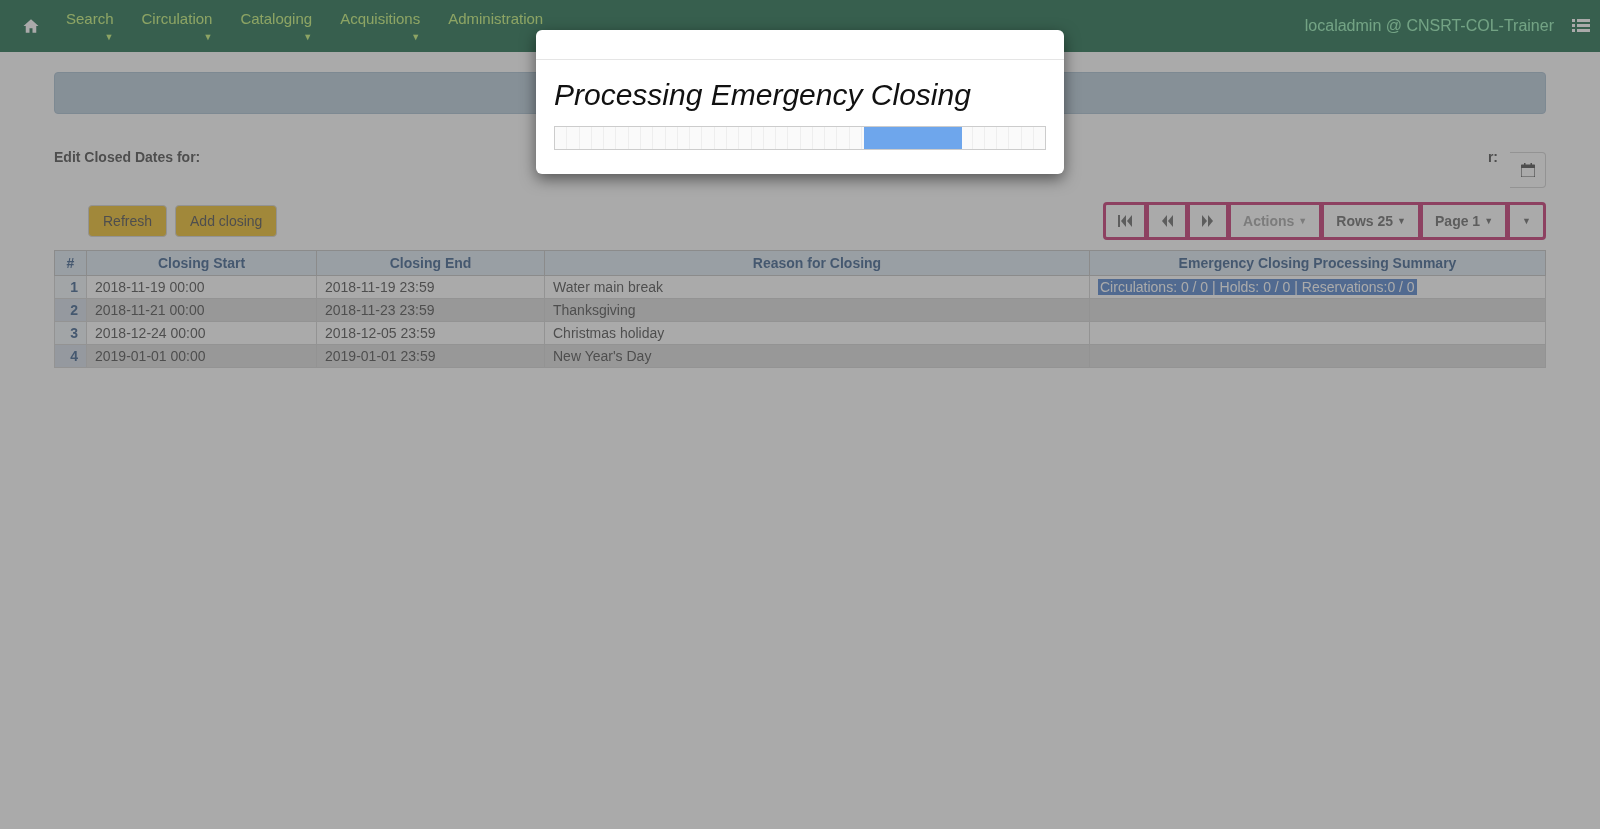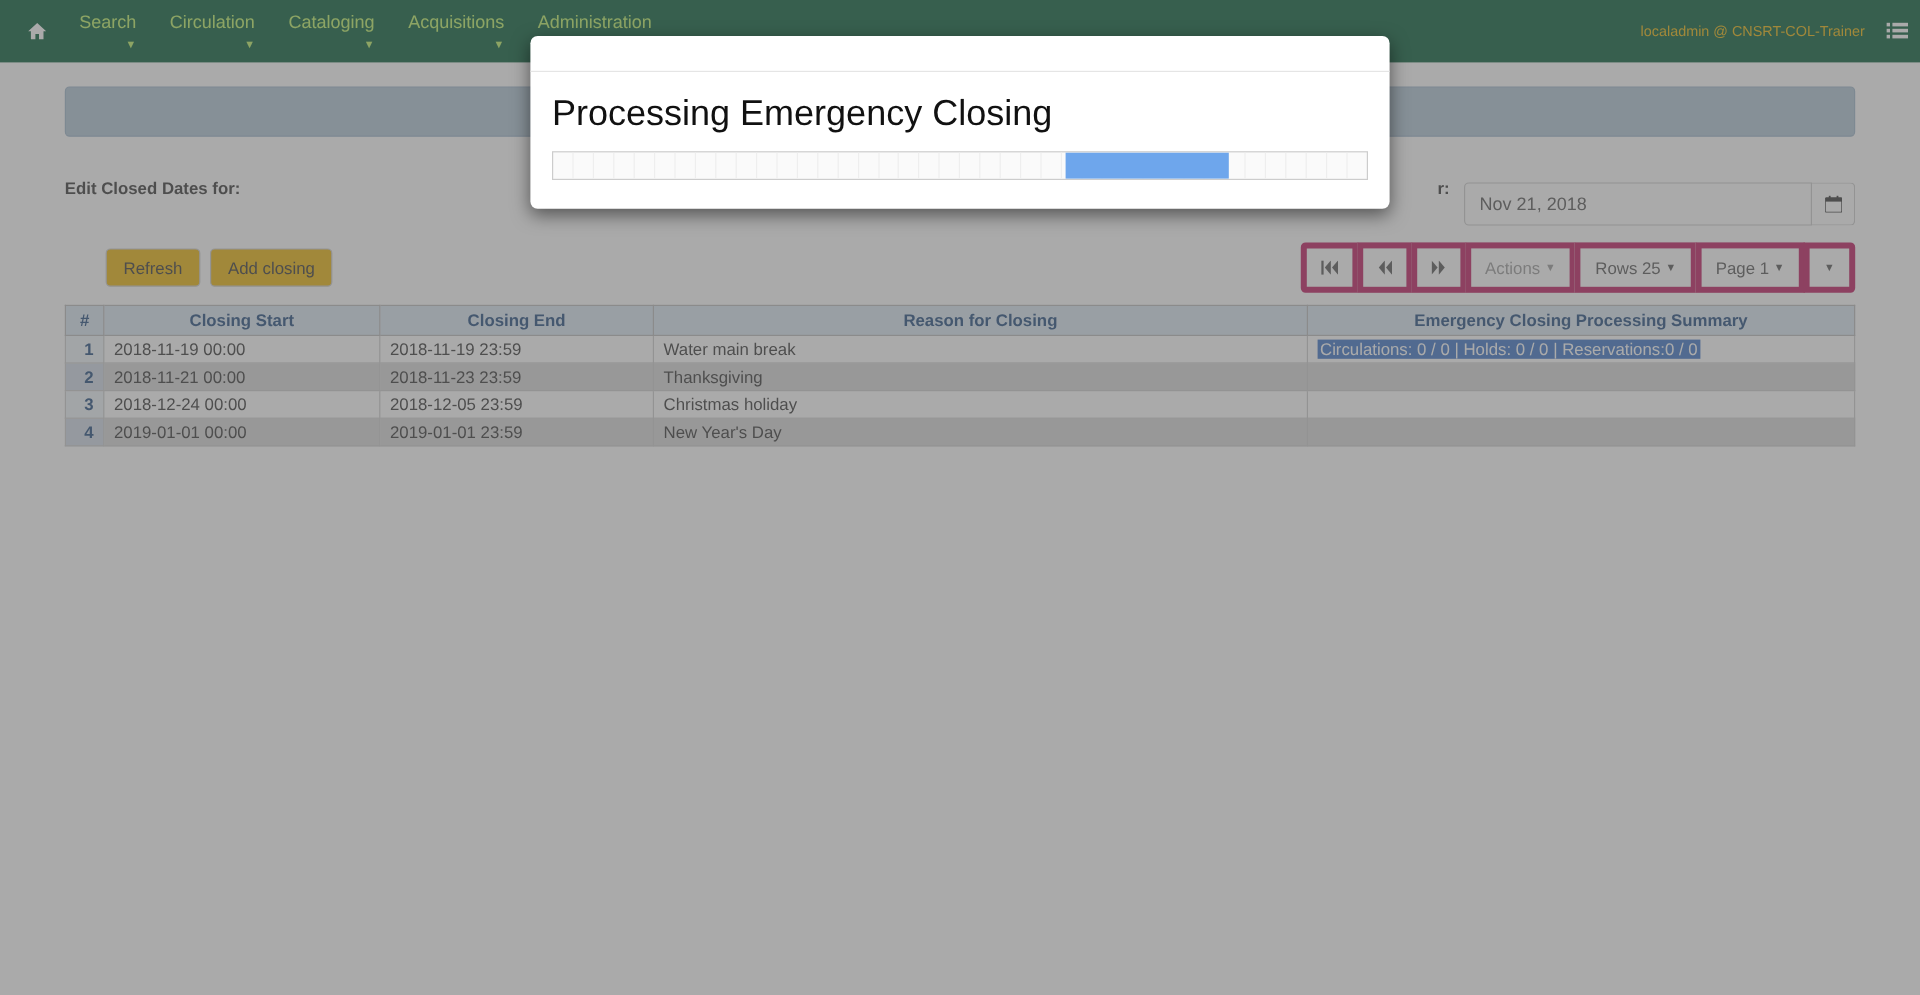--- a/index.html
+++ b/index.html
@@ -4,57 +4,57 @@
 <style>
 * { box-sizing: border-box; margin: 0; padding: 0; }
 body { font-family: "Helvetica Neue", Helvetica, Arial, sans-serif; font-size: 14px; color: #333; background: #fff; width: 1600px; height: 829px; overflow: hidden; position: relative; }
 
 .navbar { background: #005a34; height: 52px; display: flex; align-items: center; padding: 0 10px; }
 .nav-left { display: flex; align-items: center; gap: 0; }
 .nav-right { margin-left: auto; display: flex; align-items: center; gap: 18px; }
 .nav-home { color: #fff; padding: 14px 12px; cursor: pointer; }
 .nav-item { color: #bef264; padding: 16px 14px; cursor: pointer; font-size: 15px; display: flex; align-items: flex-end; gap: 5px; flex-direction: column; }
 .nav-item .caret { font-size: 9px; }
-.nav-user { color: #eab308; font-size: 12px; }
+.nav-user { color: #86efac; font-size: 16px; }
 .nav-list-icon { color: #fff; cursor: pointer; }
 
 .container { padding: 20px 54px 0 54px; }
 .alert-bar { background: #b0c5d6; border: 1px solid #9cb5ca; border-radius: 4px; height: 42px; margin-bottom: 18px; }
 
 .form-row { display: flex; align-items: center; gap: 0; margin-bottom: 14px; }
 .form-col-left { width: 64.5%; }
 .form-col-right { display: flex; align-items: center; gap: 12px; }
 .form-label { font-weight: bold; font-size: 14px; margin-bottom: 6px; display: block; }
 .form-select { width: 100%; height: 36px; border: 1px solid #ccc; border-radius: 4px; padding: 6px 12px; font-size: 15px; background: #fff; color: #555; }
 .date-group { display: flex; }
 .date-input { width: 290px; height: 36px; border: 1px solid #ccc; border-radius: 4px 0 0 4px; padding: 6px 12px; font-size: 15px; background: #fff; color: #555; }
 .date-btn { width: 36px; height: 36px; border: 1px solid #ccc; border-left: none; border-radius: 0 4px 4px 0; background: #fff; display: flex; align-items: center; justify-content: center; cursor: pointer; }
 
 .toolbar-row { display: flex; align-items: center; margin-bottom: 10px; padding-left: 34px; }
 .btn { border: 1px solid #ccc; border-radius: 4px; background: #eab308; padding: 7px 14px; font-size: 14px; color: #333; cursor: pointer; margin-right: 8px; }
 .toolbar-right { margin-left: auto; display: flex; }
 .btn-group { display: flex; }
-.btn-group .tbtn { border: 5px solid #be185d; background: #fff; padding: 8px 12px; font-size: 14px; color: #555; cursor: pointer; border-radius: 0; margin-left: -1px; display: flex; align-items: center; gap: 4px; }
+.btn-group .tbtn { border: 3px solid #be185d; background: #fff; padding: 8px 12px; font-size: 14px; color: #555; cursor: pointer; border-radius: 0; margin-left: -1px; display: flex; align-items: center; gap: 4px; font-weight: bold; }
 .btn-group .tbtn:first-child { border-radius: 4px 0 0 4px; margin-left: 0; }
 .btn-group .tbtn:last-child { border-radius: 0 4px 4px 0; }
 .btn-group .tbtn.disabled { color: #999; }
 .btn-group .caret { font-size: 9px; }
 
 .data-table { width: 100%; border-collapse: collapse; border: 1px solid #ccc; }
 .data-table th { background: #d9e6f2; color: #1f497d; font-weight: bold; font-size: 14px; padding: 4px 8px; border: 1px solid #bbb; text-align: center; }
 .data-table th.num-col { width: 32px; }
 .data-table td { padding: 3px 8px; border: 1px solid #ccc; font-size: 14px; }
 .data-table tr:nth-child(even) td { background: #d7d7d7; }
 .data-table tr:nth-child(odd) td { background: #fff; }
 .data-table td.num { color: #1f497d; font-weight: bold; text-align: right; width: 32px; background: #eef3f8 !important; }
 .data-table tr:nth-child(even) td.num { background: #d0dae6 !important; }
 .summary-hl { background: #3a72c6; color: #fff; padding: 0 2px; }
 
 .overlay { position: absolute; inset: 0; background: rgba(100,100,100,0.55); z-index: 100; }
-.modal { position: absolute; top: 30px; left: 50%; transform: translateX(-50%); width: 716px; background: #fff; border-radius: 6px; z-index: 101; box-shadow: 0 5px 15px rgba(0,0,0,0.5); }
+.modal { position: absolute; top: 30px; left: 50%; transform: translateX(-50%); width: 528px; background: #fff; border-radius: 6px; z-index: 101; box-shadow: 0 5px 15px rgba(0,0,0,0.5); font-style: italic; }
 .modal-head { height: 30px; border-bottom: 1px solid #e5e5e5; }
 .modal-body { padding: 18px 18px 24px 18px; }
 .modal-title { font-size: 30px; font-weight: 400; color: #111; margin-bottom: 14px; }
 .progress-wrap { width: 100%; height: 24px; border: 1px solid #ccc; background: #fafafa; position: relative; overflow: hidden; }
 .progress-ticks { position: absolute; inset: 0; display: flex; }
 .progress-ticks span { flex: 1; border-right: 1px solid #eee; }
 .progress-ticks span:last-child { border-right: none; }
 .progress-bar { position: absolute; top: 0; bottom: 0; left: 63%; width: 20%; background: #6ea6ec; }
 
 svg { display: block; }
@@ -113,21 +113,20 @@
       <label class="form-label">Edit Closed Dates for:</label>
     </div>
     <div style="flex:1"></div>
     <div class="form-col-right">
       <div>
         <label class="form-label">r:</label>
       </div>
       <div>
         <div style="height:20px"></div>
         <div class="date-group">
-          <input class="date-input" value="Nov 21, 2018" style="">
           <button class="date-btn">
             <span>
               <svg width="14" height="14" viewBox="0 0 14 14" fill="#333">
                   <rect x="0" y="2" width="14" height="12" rx="1" fill="none" stroke="#333" stroke-width="1.2"></rect>
                   <rect x="0" y="2" width="14" height="3"></rect>
                   <rect x="3" y="0" width="1.5" height="3"></rect>
                   <rect x="9.5" y="0" width="1.5" height="3"></rect>
                 </svg>
             </span>
           </button>

